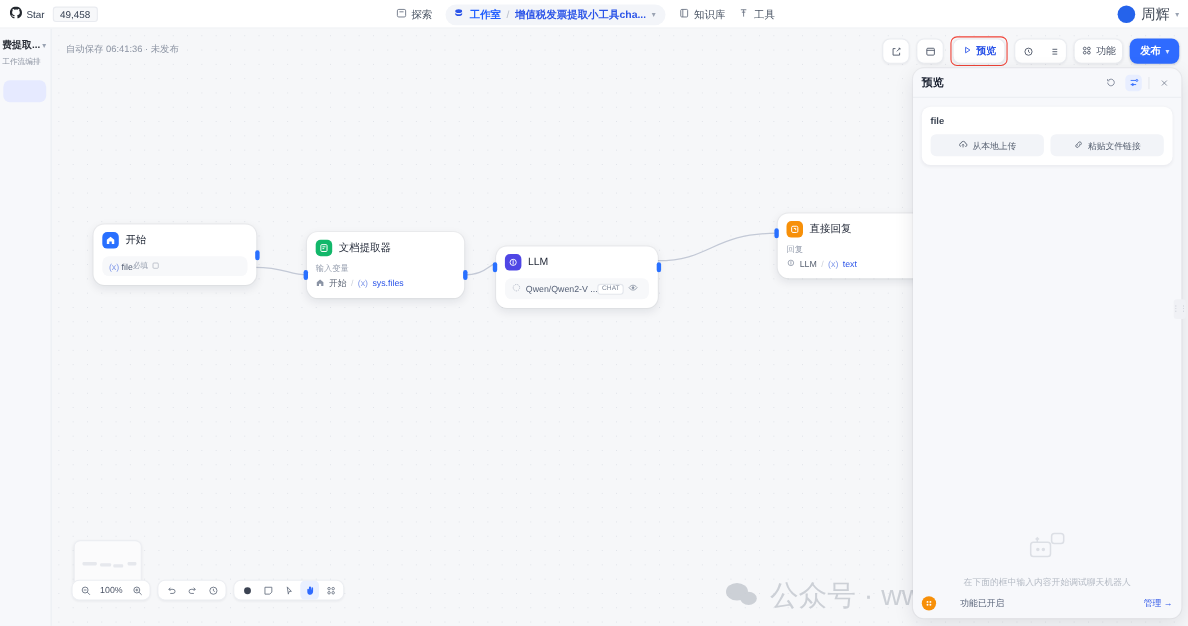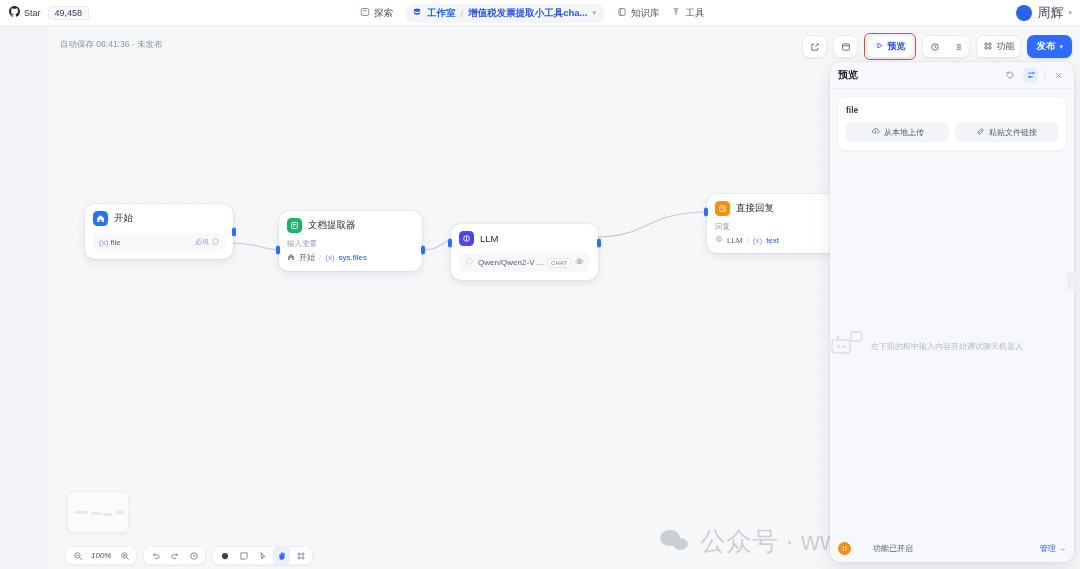--- a/index.html
+++ b/index.html
@@ -125,21 +125,21 @@
     color: #fff; font-size: 8px;
   }
   .ico-blue { background: #2970ff; }
   .ico-green { background: #12b76a; }
   .ico-indigo { background: #4f46e5; }
   .ico-orange { background: #f79009; }
   .node-title { font-size: 9.5px; font-weight: normal; color: #1d2433; text-align: right; }
   .node-body {
     margin-top: 7px; background: #f7f8fa; border-radius: 6px;
     padding: 4px 6px; font-size: 8px; color: #566177;
-    display: flex; align-items: center; justify-content: space-between;
+    display: flex; align-items: center; 
   }
   .sub-label { font-size: 7.5px; color: #98a0b0; margin-top: 6px; }
   .var-row { display: flex; align-items: center; gap: 4px; font-size: 8px; margin-top: 3px; }
   .var-x { color: #7b94e8; }
   .var-blue { color: #2b54e8; }
   .pill-req { font-size: 7px; color: #98a0b0; display:flex; align-items:center; gap:3px; }
   .chat-badge {
     font-size: 6px; color: #7a8496; border: 1px solid #e3e6ec; border-radius: 3px;
     padding: 1px 3px; background: #fff;
   }
@@ -152,21 +152,21 @@
   svg.edges { position: absolute; left: 0; top: 0; width: 1033px; height: 543px; pointer-events: none; }
 
   
   .minimap {
     position: absolute; left: 20px; bottom: 36px; width: 62px; height: 42px;
     background: #fbfbfc; border: 1px solid #eceef2; border-radius: 6px;
     box-shadow: 0 1px 3px rgba(16,24,40,.06);
   }
   .mm-bar { position: absolute; height: 3px; border-radius: 1px; background: #e6e8ed; }
 
-  .bottom-bar { position: absolute; left: 18px; bottom: 4px; display: flex; gap: 6px; align-items: center; font-style: italic; }
+  .bottom-bar { position: absolute; left: 18px; bottom: 23px; display: flex; gap: 6px; align-items: center; }
   .bb-group {
     background: #fff; border: 1px solid #eceef2; border-radius: 7px; height: 19px;
     display: flex; align-items: center; padding: 0 3px; gap: 2px;
     box-shadow: 0 1px 2px rgba(16,24,40,.05);
   }
   .bb-btn {
     width: 17px; height: 17px; display:flex; align-items:center; justify-content:center;
     border-radius: 4px; font-size: 8px; color: #6b7483; cursor: pointer;
   }
   .bb-btn.active { background: #eaf0ff; color: #2f6bff; }
@@ -211,22 +211,22 @@
   }
   .pv-field-label { font-size: 8.5px; font-weight: bold; color: #384150; }
   .pv-upload-row { display: flex; gap: 6px; margin-top: 7px; }
   .pv-upload {
     flex: 1; height: 20px; background: #f2f4f8; border-radius: 5px;
     display: flex; align-items: center; justify-content: center; gap: 4px;
     font-size: 8px; color: #525c6d; cursor: pointer;
   }
 
   .pv-empty {
-    flex: 1; display: flex; flex-direction: row;
-    align-items: center; justify-content: flex-start; gap: 7px;
+    flex: 1; display: flex; flex-direction: column;
+    align-items: center; justify-content: flex-end; gap: 7px;
   }
   .pv-empty-txt { font-size: 8px; color: #b4bac4; }
 
   .pv-foot { padding: 0 8px 7px 8px; }
   .pv-input {
     background: #fff; border-radius: 8px; height: 30px;
     display: flex; align-items: center; padding: 0 5px 0 9px; gap: 6px;
     box-shadow: 0 1px 3px rgba(16,24,40,.06);
   }
   .pv-placeholder { flex: 1; font-size: 8.5px; color: #a7aebb; }
@@ -312,20 +312,28 @@
       </div>
     </div>
 
     <div class="nav-right">
       <div class="avatar"></div>
       <span class="uname">周辉</span>
       <span class="caret">▾</span>
     </div>
   </div>
 
+  <div class="app-sidebar">
+    <div class="side-title">
+      <span>费提取...</span>
+      <span class="caret">▾</span>
+    </div>
+    <div class="side-sub">工作流编排</div>
+    <div class="side-chip"></div>
+  </div>
 
   <div class="canvas">
 
     <div class="autosave">自动保存 06:41:36 · 未发布</div>
 
     <svg class="edges">
       <path d="M185,217 C212,217 215,224 233,224" stroke="#c3c9d6" stroke-width="1.2" fill="none"></path>
       <path d="M373,224 C400,224 395,211 415,211" stroke="#c3c9d6" stroke-width="1.2" fill="none"></path>
       <path d="M551,211 C600,211 600,186 660,186" stroke="#c3c9d6" stroke-width="1.2" fill="none"></path>
     </svg>

